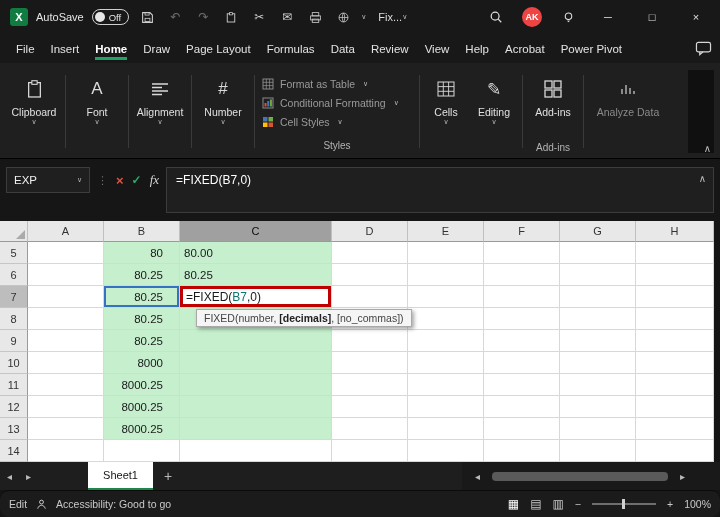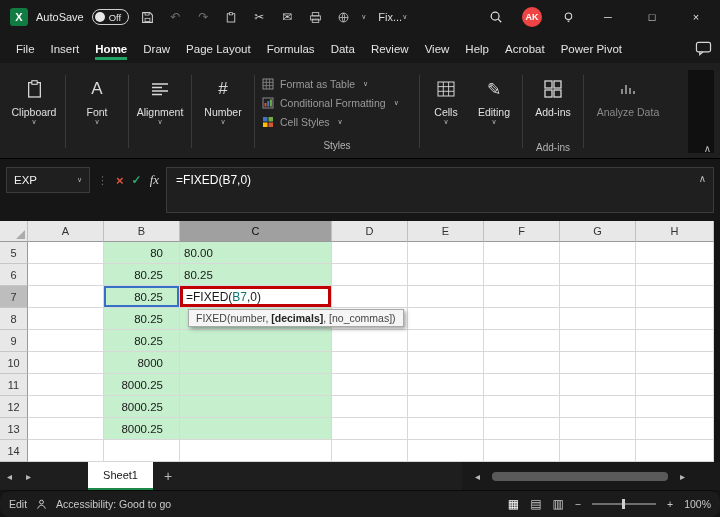--- a/index.html
+++ b/index.html
@@ -81,21 +81,21 @@
         font-size:11px; color:#333; display:flex; align-items:center; justify-content:center; }
   .rh.sel { background:#bdbdbd; }
   .cell { border-right:1px solid #d8d8d8; border-bottom:1px solid #d8d8d8; font-size:11.5px;
           display:flex; align-items:center; overflow:hidden; }
   .numv { justify-content:flex-end; padding-right:16px; }
   .txtv { padding-left:4px; }
   .fill { background:#C6EFCE; }
   .ref  { box-shadow: inset 0 0 0 2px #3572c6; }
   .edit { background:#fff; box-shadow: inset 0 0 0 3px #C00000; padding-left:6px; font-size:12px; }
   .blue { color:#0f766e; }
-  .tooltip { position:absolute; left:188px; top:88px; background:#f5f5f5;
+  .tooltip { position:absolute; left:196px; top:88px; background:#f5f5f5;
              border:1px solid #a9a9a9; box-shadow:2px 2px 4px rgba(0,0,0,.35);
              font-size:10.5px; color:#444; padding:2px 7px; white-space:nowrap; z-index:9; }
   .tooltip b { color:#222; }
 
   
   .sheetbar { height:28px; background:#1e1e1e; display:flex; align-items:center; color:#b9b9b9; }
   .snav { font-size:10px; padding:0 7px; }
   .stab { margin-left:50px; height:100%; background:#fff; color:#161616; font-size:11px;
           display:flex; align-items:center; padding:0 15px; border-bottom:2.5px solid #1d8649; }
   .addsheet { font-size:14px; padding:0 11px; }

